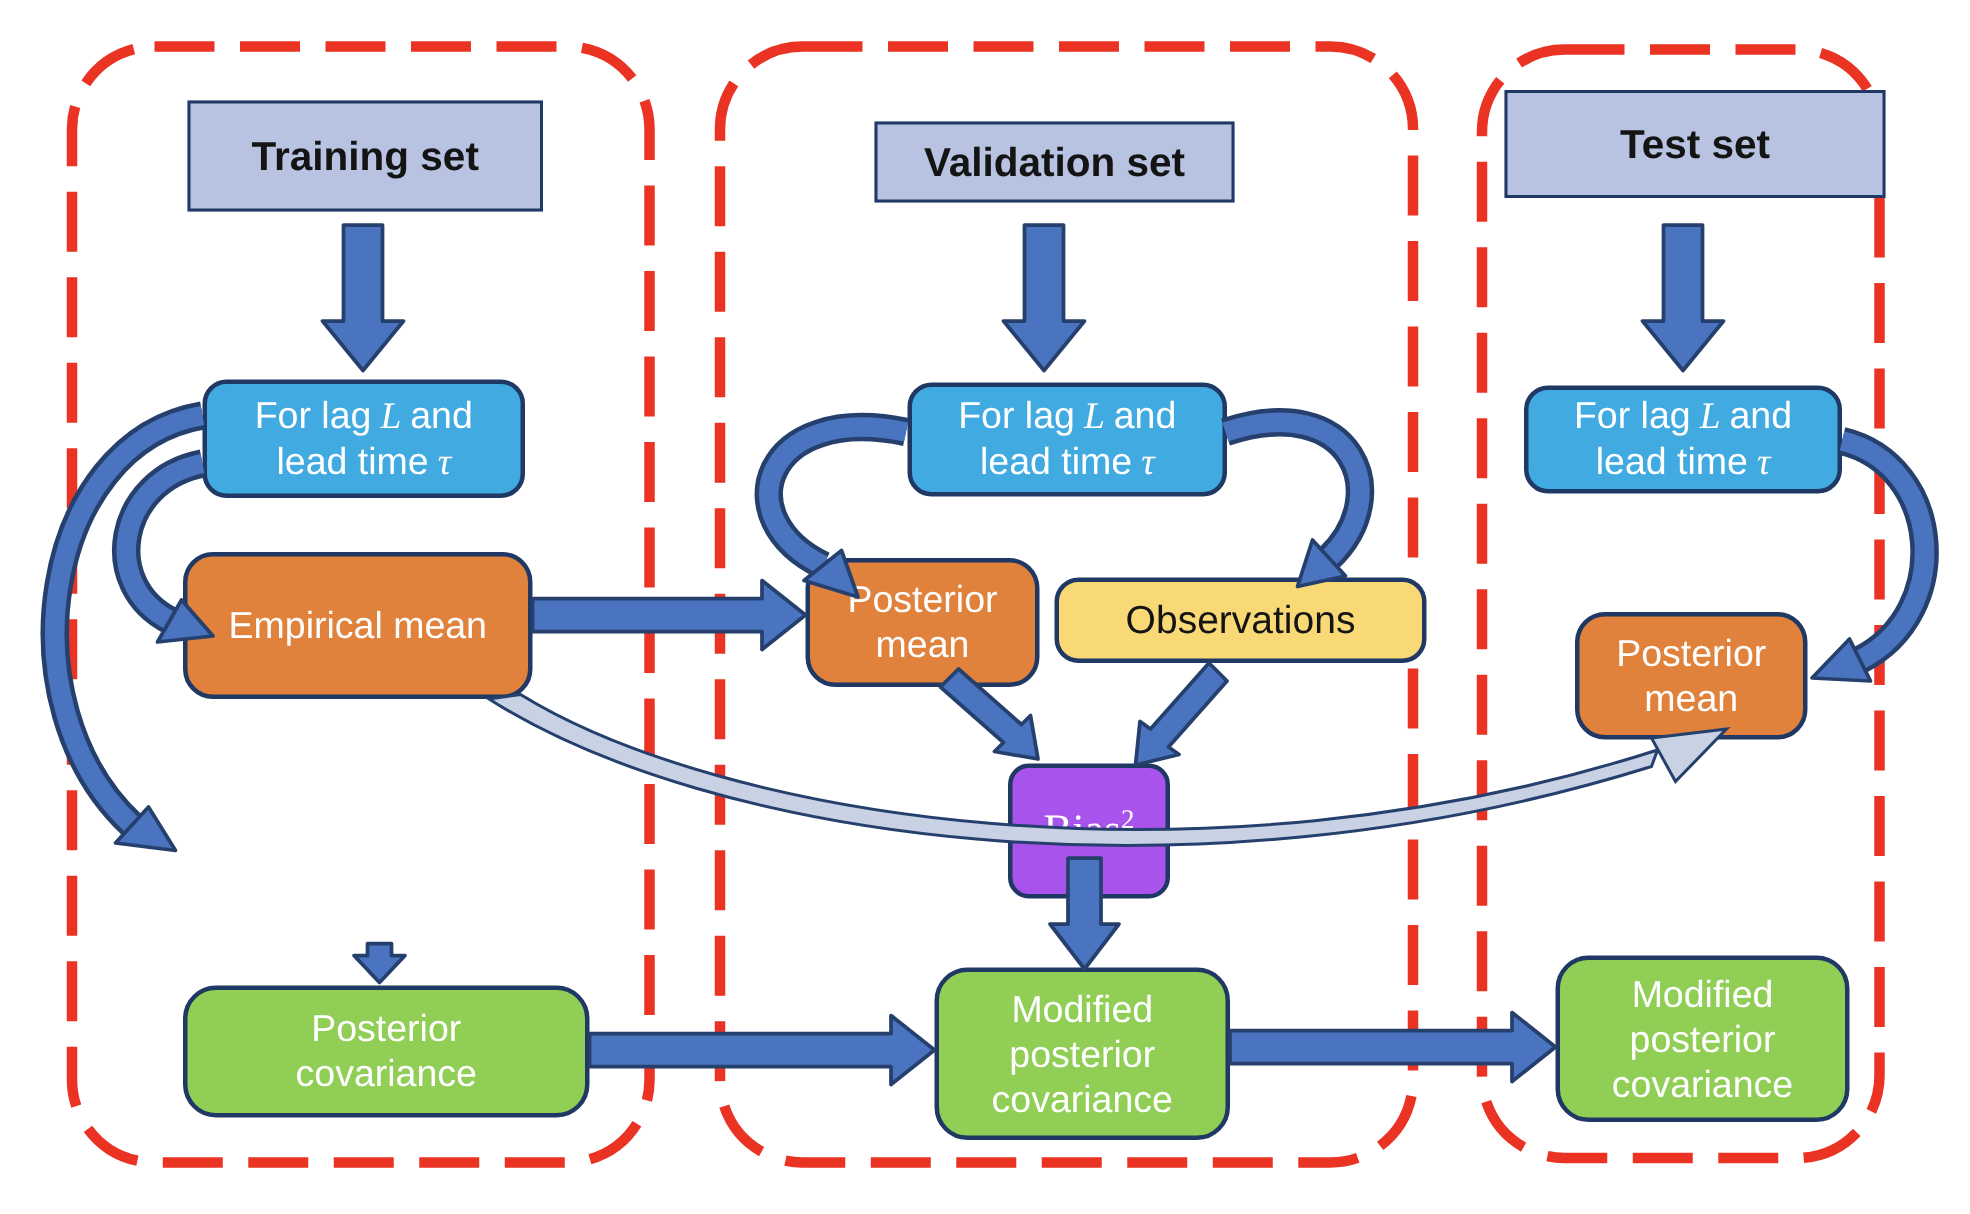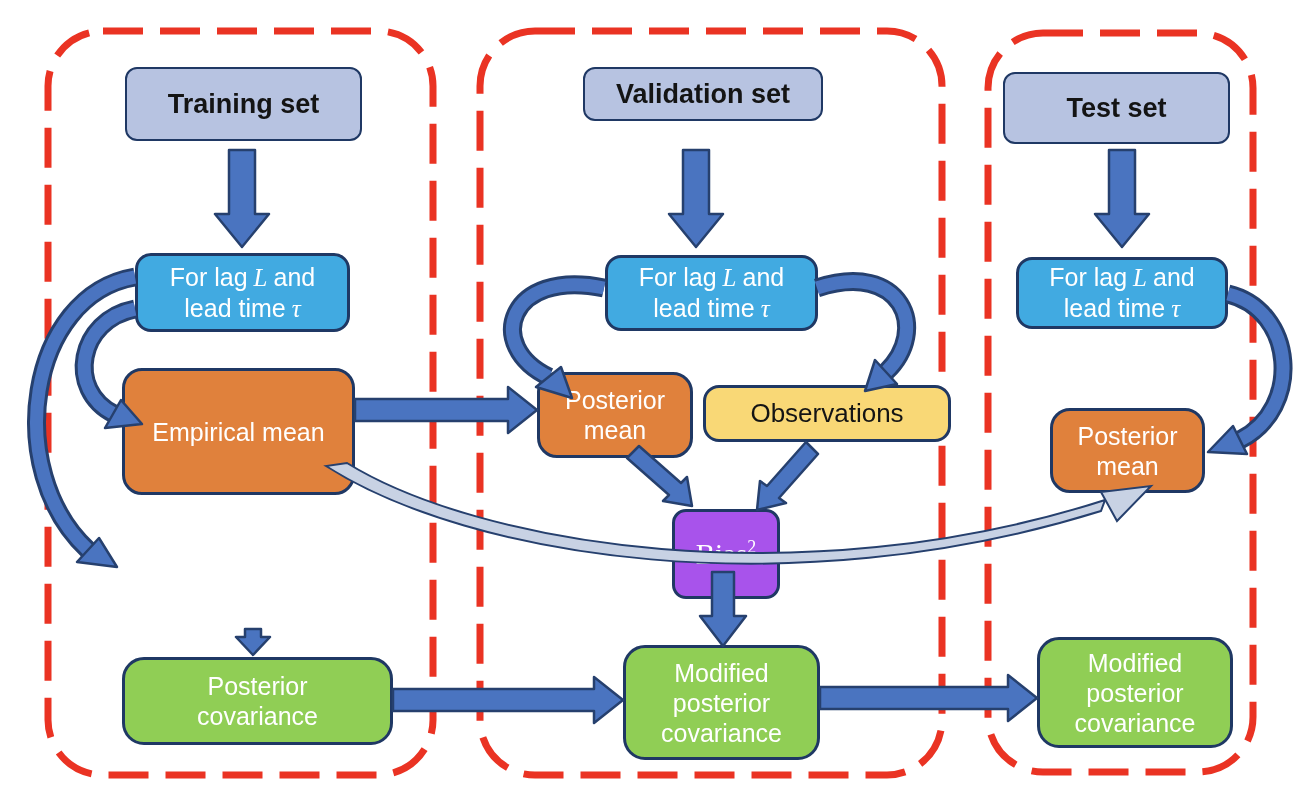--- a/index.html
+++ b/index.html
@@ -11,21 +11,21 @@
   .node {
     position:absolute; box-sizing:border-box;
     border:3px solid var(--node-border);
     display:flex; flex-direction:column; align-items:center; justify-content:center;
     text-align:center; color:var(--text-light);
     font-size:25px; line-height:1.2; z-index:2;
   }
   .node .line { white-space:nowrap; }
   .header {
     background:var(--header-fill); color:var(--text-dark);
-    font-weight:bold; font-size:27px; border-width:2.5px; border-radius:12px;text-align:right;
+    font-weight:bold; font-size:27px; border-width:2.5px; border-radius:0;text-align:right;
   }
   .process { background:var(--process-fill); border-radius:16px; }
   .mean    { background:var(--mean-fill);    border-radius:20px; }
   .obs     { background:var(--obs-fill); color:var(--text-dark); border-radius:16px; font-size:26px; }
   .biasbox { background:var(--bias-fill); border-radius:14px;
              font-family:"Liberation Serif", serif; font-size:29px; }
   .biasbox sup { font-size:0.62em; }
   .cov     { background:var(--cov-fill); border-radius:22px; }
   .math { font-family:"Liberation Serif", serif; font-style:italic; }
   .lagline span + span { margin-left:0.24em; }
@@ -50,44 +50,44 @@
   <svg class="layer" style="z-index:1">
     <rect class="region" x="48" y="31" width="385" height="744" rx="55"></rect>
     <rect class="region" x="480" y="31" width="462" height="744" rx="55"></rect>
     <rect class="region" x="988" y="33" width="265" height="739" rx="55"></rect>
   </svg>
 
   <div class="node header" style="left:125px; top:67px;  width:237px; height:74px;">
     <div class="line">Training set</div>
   </div>
 
-  <div class="node header" style="left:583px; top:67px;  width:240px; height:54px;">
+  <div class="node header" style="left:583px; top:81px;  width:240px; height:54px;">
     <div class="line">Validation set</div>
   </div>
 
-  <div class="node header" style="left:1003px; top:72px; width:227px; height:72px;">
+  <div class="node header" style="left:1003px; top:60px; width:254px; height:72px;">
     <div class="line">Test set</div>
   </div>
 
   <div class="node process" style="left:135px; top:253px; width:215px; height:79px;">
     <div class="line lagline"><span>For lag</span><span class="math">L</span><span>and</span></div>
     <div class="line lagline"><span>lead time</span><span class="math">τ</span></div>
   </div>
 
   <div class="node process" style="left:605px; top:255px; width:213px; height:76px;">
     <div class="line lagline"><span>For lag</span><span class="math">L</span><span>and</span></div>
     <div class="line lagline"><span>lead time</span><span class="math">τ</span></div>
   </div>
 
   <div class="node process" style="left:1016px; top:257px; width:212px; height:72px;">
     <div class="line lagline"><span>For lag</span><span class="math">L</span><span>and</span></div>
     <div class="line lagline"><span>lead time</span><span class="math">τ</span></div>
   </div>
 
-  <div class="node mean" style="left:122px; top:368px; width:233px; height:127px;">
+  <div class="node mean" style="left:122px; top:368px; width:233px; height:98px;">
     <div class="line">Empirical mean</div>
   </div>
 
 
   <div class="node cov" style="left:122px; top:657px; width:271px; height:88px;">
     <div class="line">Posterior</div>
     <div class="line">covariance</div>
   </div>
 
   <div class="node mean" style="left:537px; top:372px; width:156px; height:86px;">

